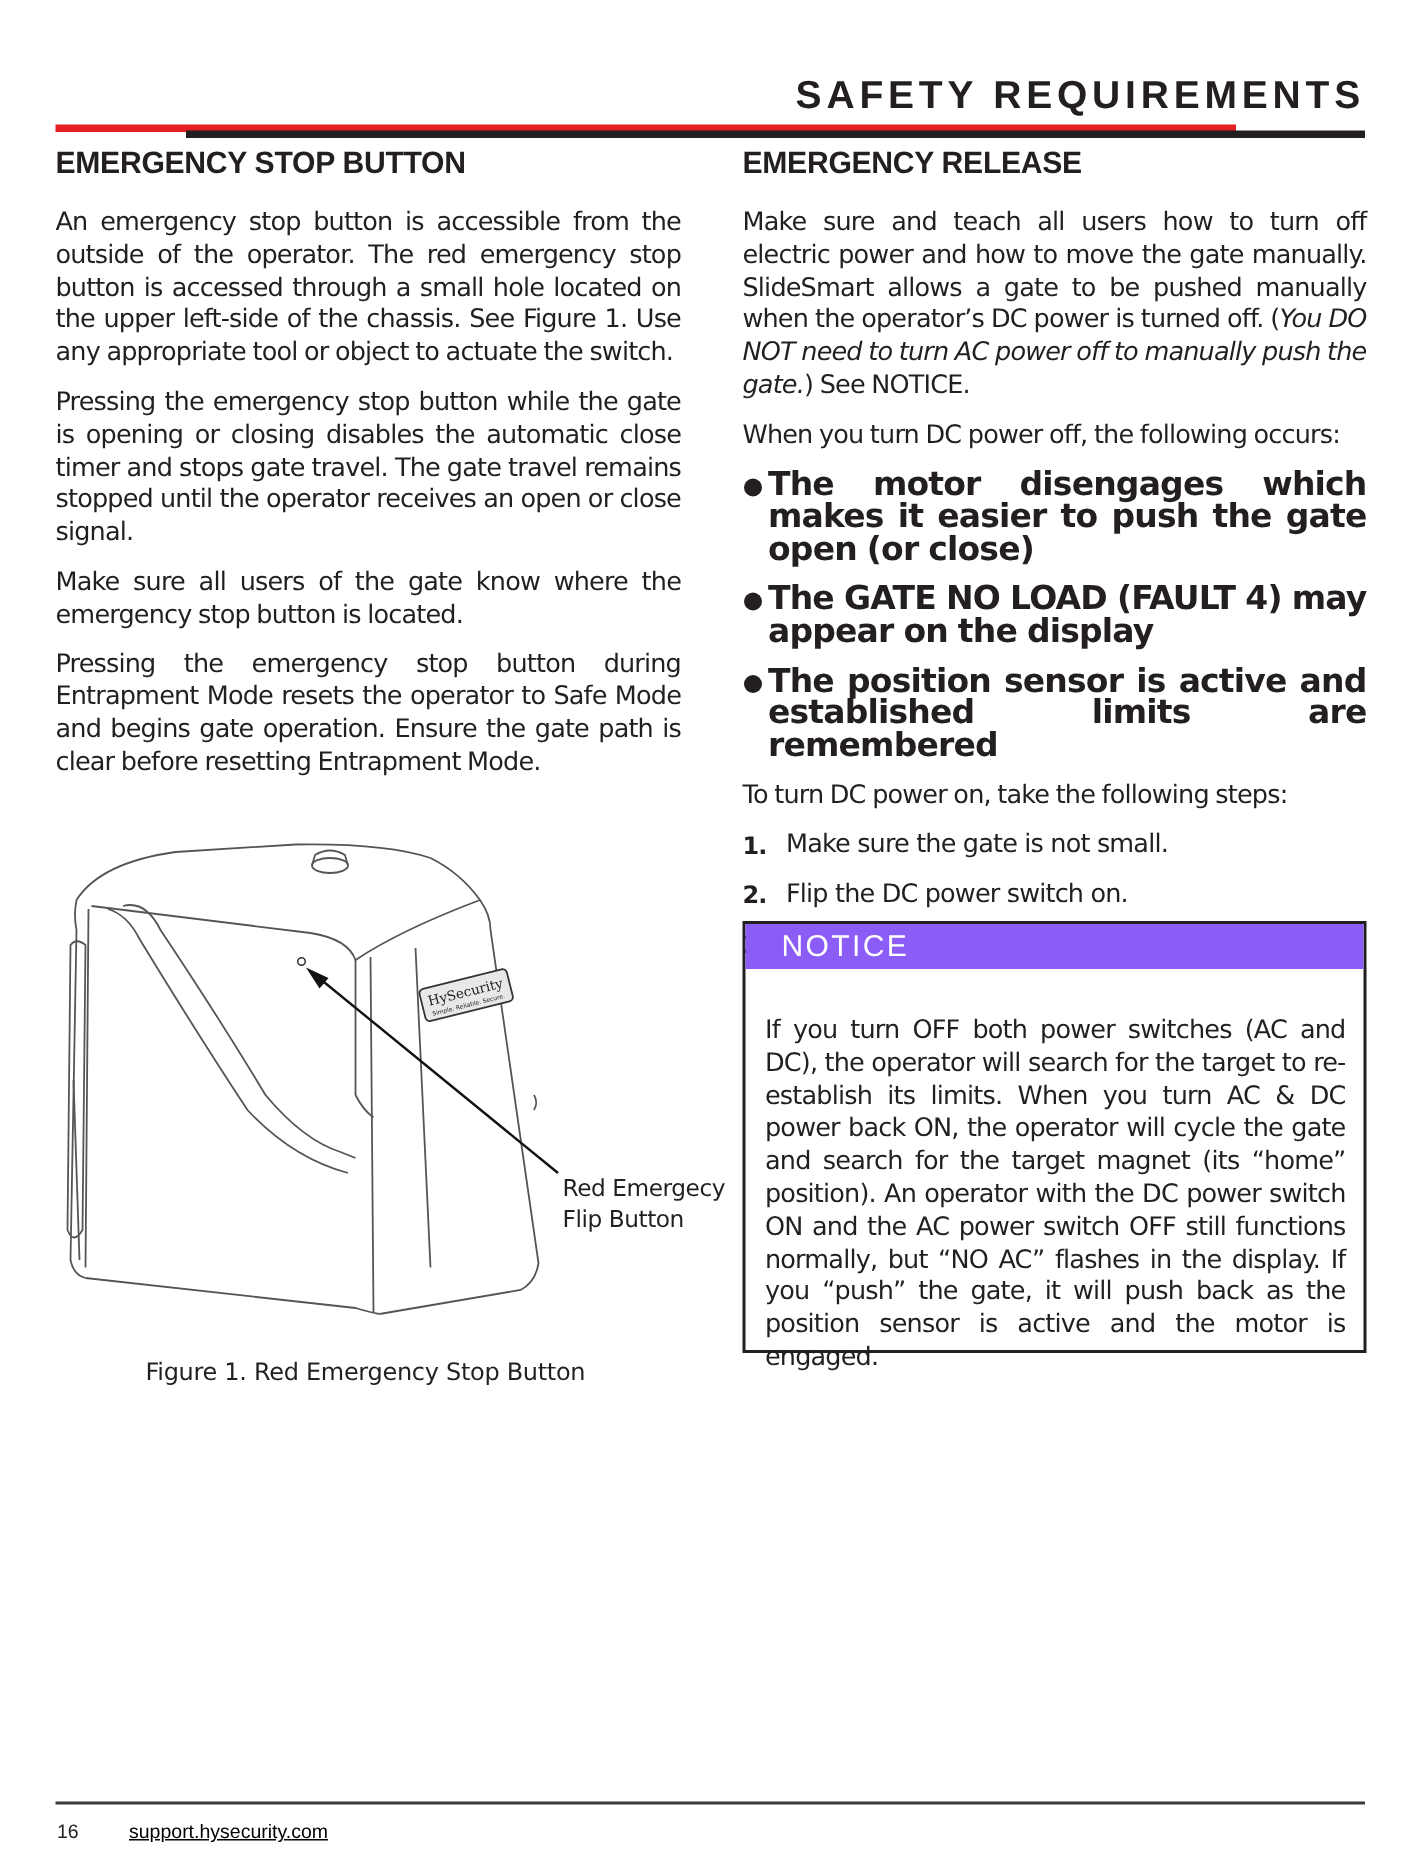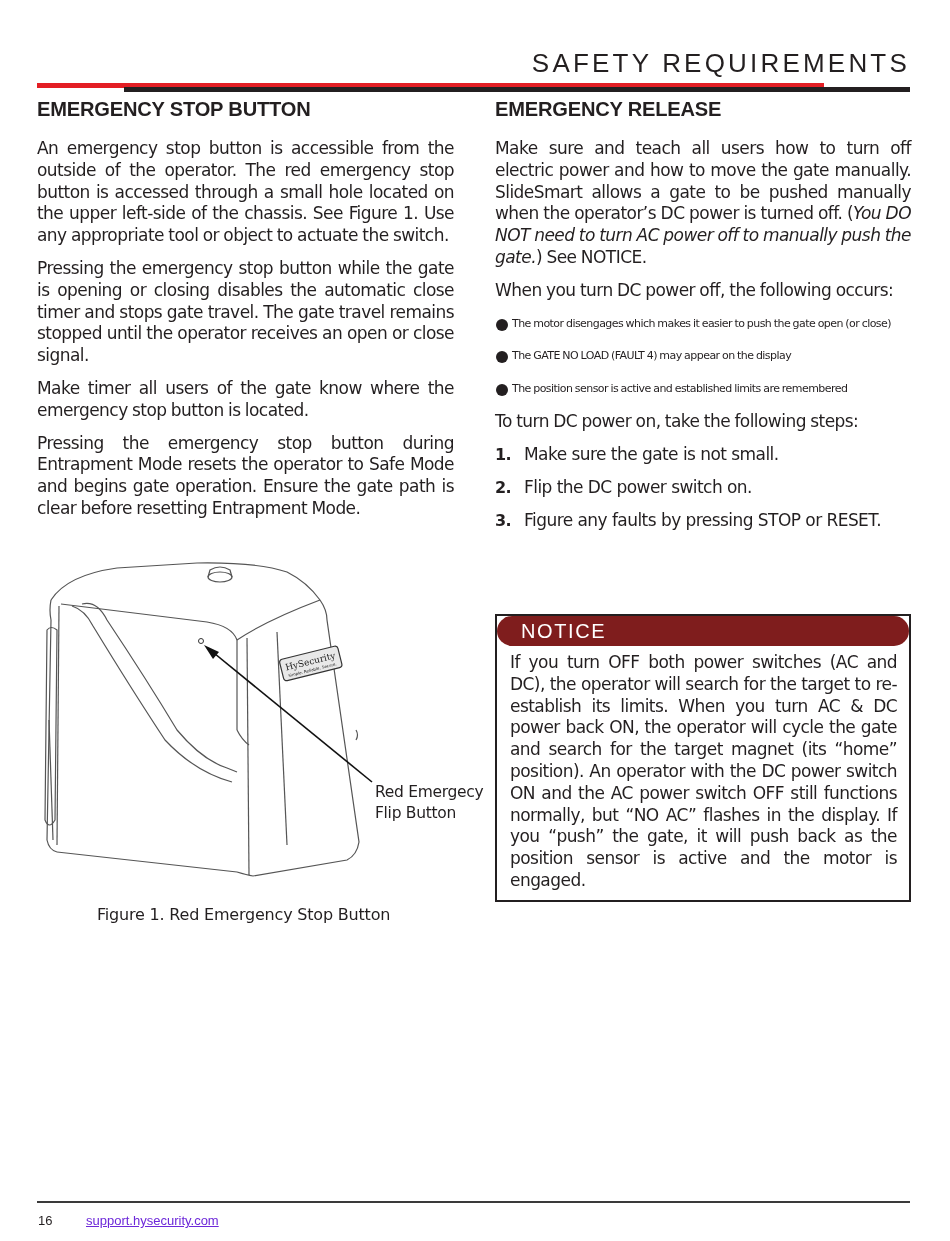--- a/index.html
+++ b/index.html
@@ -1,41 +1,41 @@
 <!DOCTYPE html>
 <html><head>
   <meta charset="utf-8">
   <style>
     html, body { margin: 0; padding: 0; background: #ffffff; }
     body { width: 950px; height: 1241px; position: relative; overflow: hidden;
            font-family: "DejaVu Sans", sans-serif; color: #231f20; }
     .section-title { position: absolute; right: 40px; top: 48px; font-family: "Liberation Sans", sans-serif;
-                     font-size: 26px; letter-spacing: 3.2px; color: #231f20; font-weight: normal; }
+                     font-size: 26px; letter-spacing: 3.2px; color: #231f20; font-weight: bold; }
     .bar-red { position: absolute; left: 37px; top: 83px; width: 787px; height: 5px; }
     .bar-black { position: absolute; left: 124px; top: 87px; width: 786px; height: 5px; }
     .col { position: absolute; top: 96px; }
     .col-left { left: 37px; width: 417px; }
     .col-right { left: 495px; width: 416px; }
     h2 { font-family: "Liberation Sans", sans-serif; font-weight: bold; font-size: 20.5px; margin: 0 0 16px 0;
          letter-spacing: -0.2px; line-height: 26px; transform: scaleX(0.98); transform-origin: left; }
     p { margin: 0 0 11px 0; font-size: 17px; line-height: 21.8px; text-align: justify;
         font-family: "DejaVu Sans", sans-serif; letter-spacing: -0.55px; word-spacing: -0.5px; }
     .bullets { margin: 0 0 11px 0; padding: 0; list-style: none; }
-    .bullets li { position: relative; padding-left: 17px; font-size: 11px; line-height: 21.8px;
-                  text-align: justify; margin-bottom: 11px; letter-spacing: -0.55px; word-spacing: -0.5px; }
+    .bullets li { position: relative; padding-left: 17px; font-size: 22px; line-height: 21.8px;
+                  text-align: justify; margin-bottom: 11px; letter-spacing: -0.55px; word-spacing: -0.5px; font-weight: bold; }
     .bullets li .dot { position: absolute; left: 1px; top: 6px; width: 12px; height: 12px; border-radius: 50%; background: #231f20; }
     .steps { margin: 0; padding: 0; list-style: none; }
     .steps li { position: relative; padding-left: 29px; font-size: 17px; line-height: 21.8px; margin-bottom: 11.5px;
                 letter-spacing: -0.55px; }
     .steps li .num { position: absolute; left: 0; top: 0; font-weight: bold; font-size: 16px; }
     .notice { position: absolute; left: 495px; top: 614px; width: 412px; height: 284px;
               border: 2px solid #231f20; box-sizing: content-box; }
     .notice-header { height: 30px; line-height: 30px; color: #ffffff; font-family: "Liberation Sans", sans-serif;
                      font-size: 20px; letter-spacing: 1.6px; padding-left: 24px; }
-    .notice-body { padding: 6px 12px 0 13px; }
+    .notice-body { padding: 6px 12px 0 13px; margin-top: 25px; }
     .notice-body p { margin: 0; font-size: 17px; line-height: 21.8px; }
     .figure { position: absolute; left: 37px; top: 560px; width: 460px; height: 330px; }
     .callout { position: absolute; left: 375px; top: 782px; font-size: 15.5px; line-height: 21px;
                font-family: "DejaVu Sans", sans-serif; letter-spacing: -0.3px; }
     .caption { position: absolute; left: 97px; top: 905px; font-size: 16px; letter-spacing: -0.2px; }
     .footer-rule { position: absolute; left: 37px; top: 1201px; width: 873px; height: 2px; background: #3a3a3a; }
     .page-num { position: absolute; left: 38px; top: 1213px; font-family: "Liberation Sans", sans-serif; font-size: 13px; }
     .footer-link { position: absolute; left: 86px; top: 1213px; font-family: "Liberation Sans", sans-serif; font-size: 13px;
                    text-decoration: underline; }
     i { font-style: italic; }
@@ -44,21 +44,21 @@
 <body>
 
 <div class="section-title">SAFETY REQUIREMENTS</div>
 <div class="bar-red" style="background: rgb(227, 30, 36);"></div>
 <div class="bar-black" style="background: rgb(35, 31, 32);"></div>
 
 <div class="col col-left">
   <h2>EMERGENCY STOP BUTTON</h2>
   <p>An emergency stop button is accessible from the outside of the operator. The red emergency stop button is accessed through a small hole located on the upper left-side of the chassis. See Figure 1. Use any appropriate tool or object to actuate the switch.</p>
   <p>Pressing the emergency stop button while the gate is opening or closing disables the automatic close timer and stops gate travel. The gate travel remains stopped until the operator receives an open or close signal.</p>
-  <p>Make timer all users of the gate know where the emergency stop button is located.</p>
+  <p>Make sure all users of the gate know where the emergency stop button is located.</p>
   <p>Pressing the emergency stop button during Entrapment Mode resets the operator to Safe Mode and begins gate operation. Ensure the gate path is clear before resetting Entrapment Mode.</p>
 </div>
 
 <div class="figure">
   <svg width="460" height="330" viewBox="0 0 460 330">
     <g fill="none" stroke="#555" stroke-width="1.2">
 
       <path d="M14 40 Q30 15 80 8 L160 3 Q220 2 250 12 Q270 22 283 40"></path>
       <path d="M14 40 Q12 50 14 60"></path>
       <path d="M24 44 L170 62 Q195 66 200 80"></path>
@@ -117,21 +117,21 @@
   </ul>
   <p style="text-align:left;">To turn DC power on, take the following steps:</p>
   <ol class="steps">
     <li><span class="num">1.</span><span>Make sure the gate is not small.</span></li>
     <li><span class="num">2.</span><span>Flip the DC power switch on.</span></li>
     <li><span class="num">3.</span><span>Figure any faults by pressing STOP or RESET.</span></li>
   </ol>
 </div>
 
 <div class="notice">
-  <div class="notice-header" id="notice-header" style="background: #7f1d1d; border-radius: 15px;">NOTICE</div>
+  <div class="notice-header" id="notice-header" style="background: #8b5cf6;">NOTICE</div>
   <div class="notice-body">
     <p>If you turn OFF both power switches (AC and DC), the operator will search for the target to re-establish its limits. When you turn AC &amp; DC power back ON, the operator will cycle the gate and search for the target magnet (its “home” position). An operator with the DC power switch ON and the AC power switch OFF still functions normally, but “NO AC” flashes in the display. If you “push” the gate, it will push back as the position sensor is active and the motor is engaged.</p>
   </div>
 </div>
 
 <div class="footer-rule"></div>
 <div class="page-num">16</div>
-<a class="footer-link" id="footer-link" style="color: #6d28d9;">support.hysecurity.com</a>
+<a class="footer-link" id="footer-link" style="color: #000000;">support.hysecurity.com</a>
 
 </body></html>

